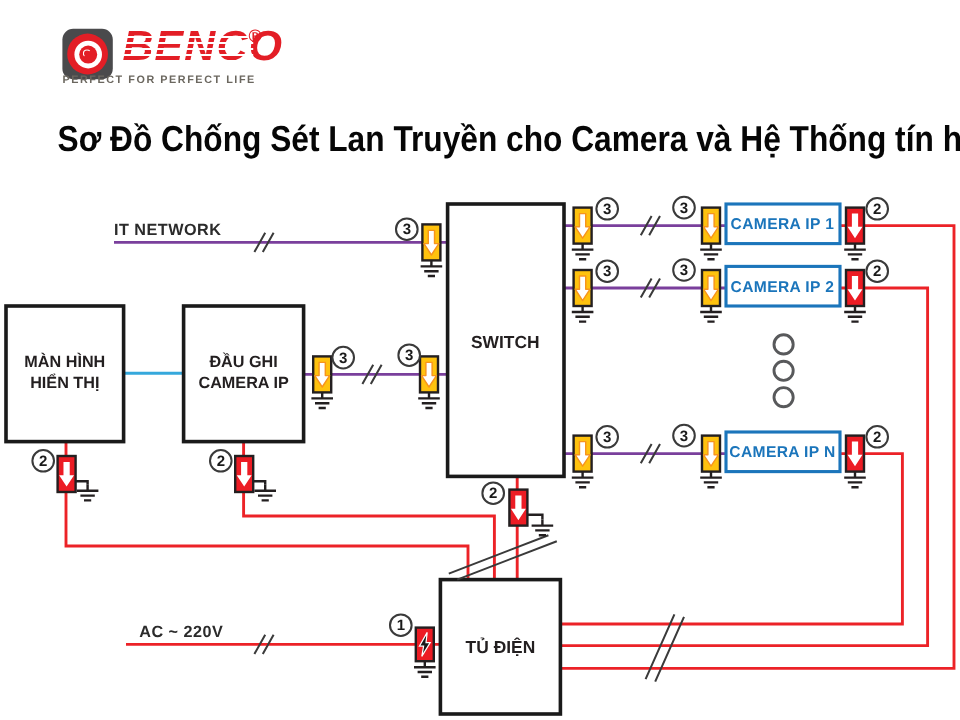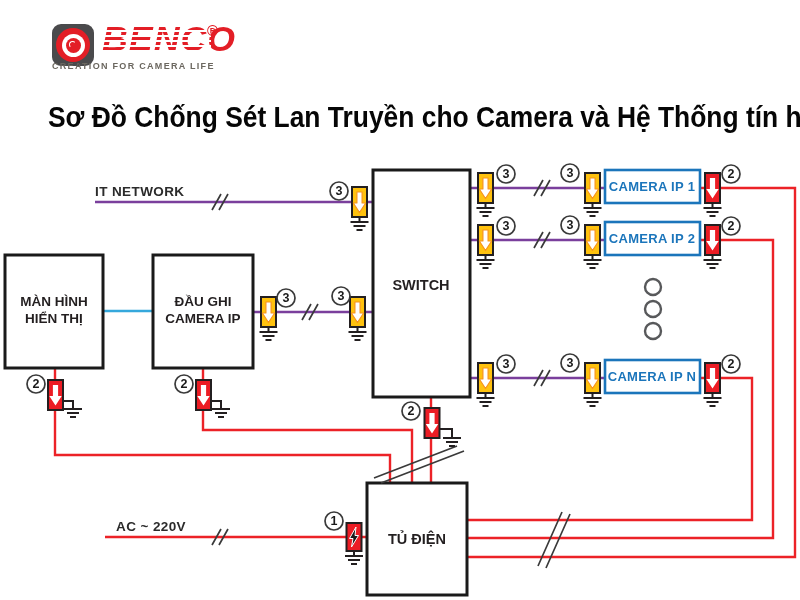--- a/index.html
+++ b/index.html
@@ -54,21 +54,21 @@
   <div class="logo-box">
     <div class="lc1">
       <div class="lc2">
         <div class="lc3"></div>
       </div>
     </div>
   </div>
   <div class="brand-name">BENCO</div>
   <div class="brand-stripes"></div>
   <div class="brand-reg">®</div>
-  <div class="brand-tagline">CREATION FOR CAMERA LIFE</div>
+  <div class="brand-tagline">PERFECT FOR PERFECT LIFE</div>
 
   <h1 class="title">Sơ Đồ Chống Sét Lan Truyền cho Camera và Hệ Thống tín hiệu</h1>
 
   <svg class="diagram" viewBox="0 0 800 600">
     <defs>
       <g id="g-ground">
         <path d="M 0 0 V 5 M -9 5 H 9 M -6 9 H 6 M -3 13 H 3" stroke="#231f20" stroke-width="2" fill="none"></path>
       </g>
       <g id="g-yellow">
         <rect x="-7.5" y="-15" width="15" height="30" fill="#ffc20e" stroke="#231f20" stroke-width="2"></rect>

